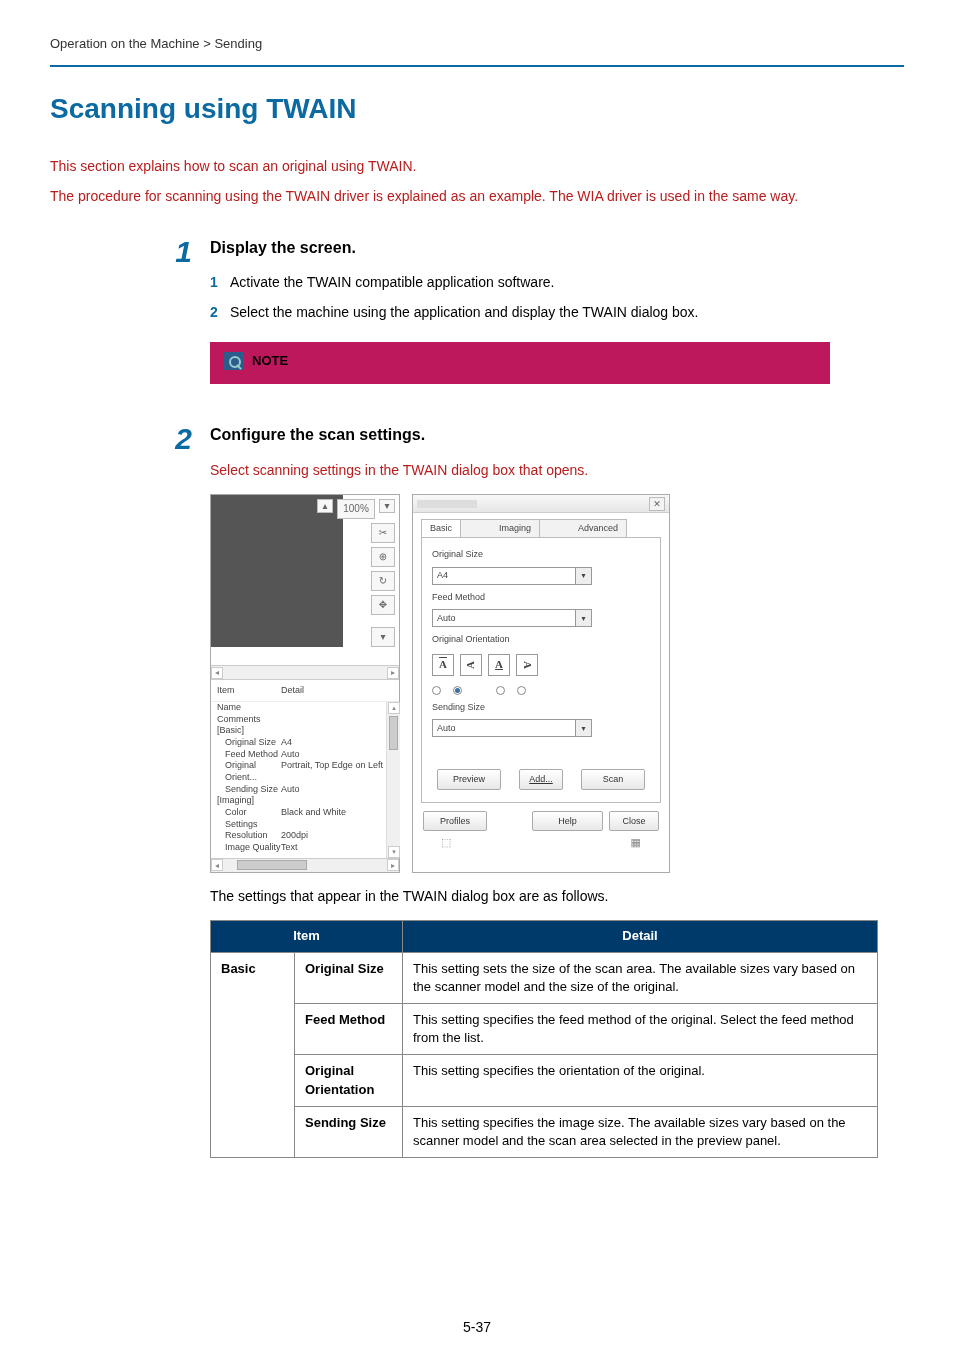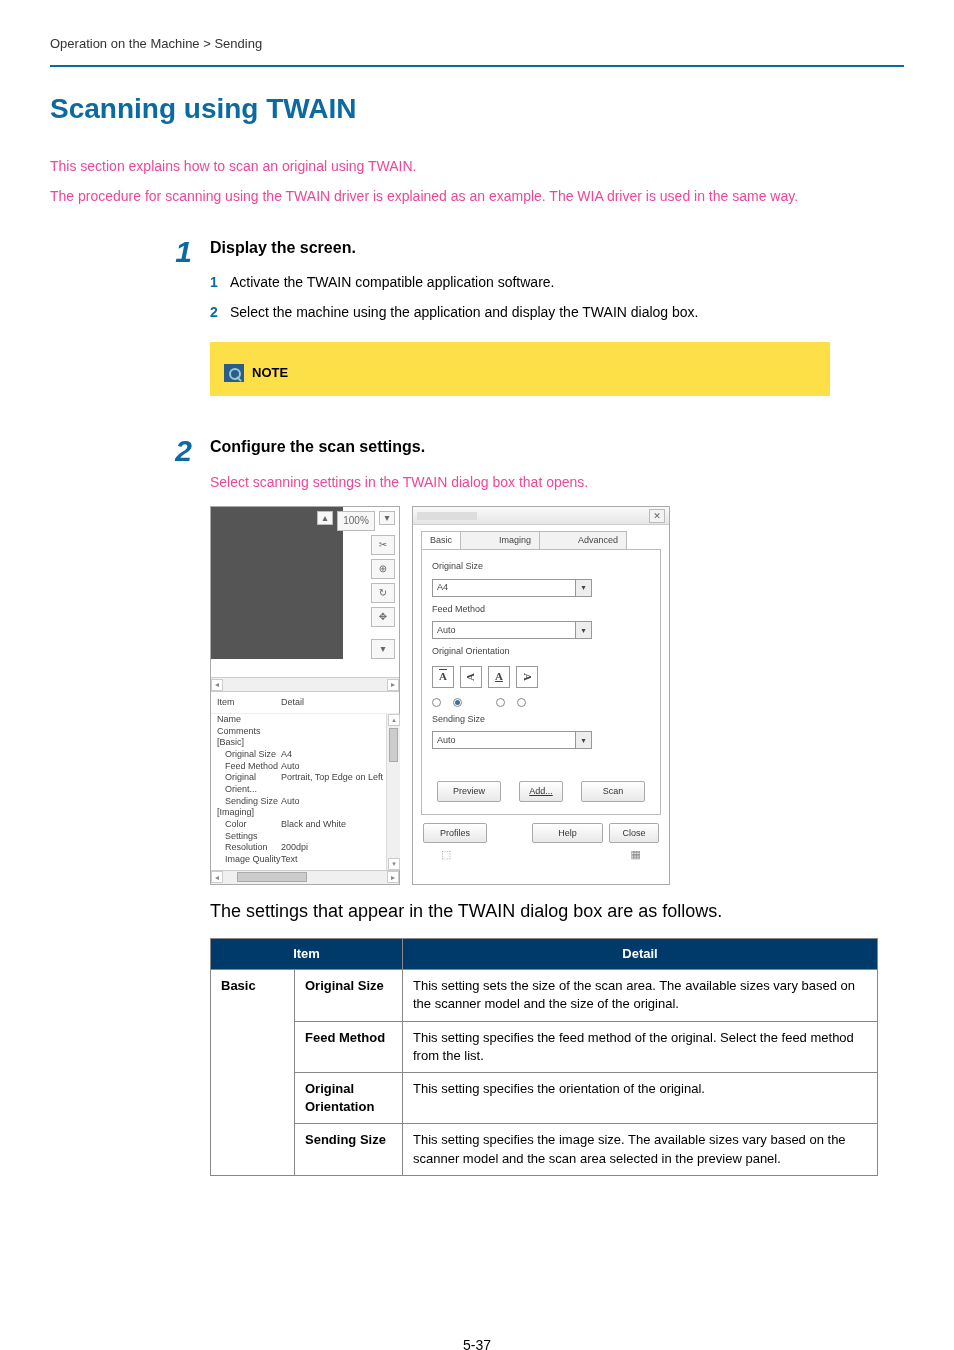--- a/index.html
+++ b/index.html
@@ -19,37 +19,37 @@
       margin-bottom: 12px;
     }
     .hr-blue { height: 2px; background: #0b6aa2; margin-bottom: 22px; }
     .h1 {
       font-size: 28px;
       font-weight: bold;
       color: #0b6aa2;
       margin-bottom: 29px;
       font-family: Arial, Helvetica, sans-serif;
     }
-    .para { font-size: 14px; margin-bottom: 10px; color: #ec4899; }
+    .para { font-size: 14px; margin-bottom: 10px; color: #b91c1c; }
     .step-block { margin-top: 30px; display: flex; }
     .step-num-col { width: 160px; text-align: right; padding-right: 18px; }
     .step-num {
       font-size: 30px; font-weight: bold; color: #0b6aa2;
       font-style: italic;
       display: inline-block;
       line-height: 1;
     }
     .step-body { flex: 1; }
     .h2 { font-size: 16px; font-weight: bold; margin-bottom: 14px; }
     .substep { display: flex; margin-bottom: 10px; font-size: 14px; }
     .substep-num { width: 20px; font-weight: bold; color: #0b6aa2; flex-shrink: 0; }
     .substep-text { flex: 1; }
     .note-box {
-      background: #fde047;
-      padding: 22px 14px 10px 14px;
+      background: #be185d;
+      padding: 10px 14px 10px 14px;
       margin-top: 20px;
       margin-bottom: 10px;
       width: 620px;
     }
     .note-head { display: flex; align-items: center; margin-bottom: 4px; }
     .note-icon {
       width: 20px; height: 18px; background: #2a5d8c;
       margin-right: 8px; position: relative; flex-shrink: 0;
     }
     .note-icon::after {
@@ -112,21 +112,21 @@
     .orient-row{display:flex;gap:6px;margin-top:2px;}
     .orient-btn{width:22px;height:22px;border:1px solid #999;background:#fff;display:flex;align-items:center;justify-content:center;font-size:11px;font-weight:bold;font-family:serif;}
     .radio-row{display:flex;gap:12px;margin-top:4px;font-size:9px;align-items:center;}
     .radio{width:9px;height:9px;border:1px solid #888;border-radius:50%;display:inline-flex;align-items:center;justify-content:center;}
     .radio.sel::after{content:"";width:5px;height:5px;background:#3a6ea5;border-radius:50%;}
     .btn-row{display:flex;justify-content:space-around;gap:8px;margin-top:4px;}
     .win-btn{border:1px solid #aaa;background:linear-gradient(#fff,#e8e8e8);padding:3px 0;font-size:9px;color:#333;text-align:center;border-radius:2px;}
     .bottom-icons{display:flex;justify-content:space-between;padding:4px 28px 0 28px;font-size:11px;color:#888;}
 
     
-    .after-shot { font-size: 18px; margin: 14px 0; }
+    .after-shot { font-size: 14px; margin: 14px 0; }
     table.itemtbl {
       border-collapse: collapse;
       width: 668px;
       font-size: 13px;
     }
     table.itemtbl th {
       background: #003a6b;
       color: #fff;
       font-weight: bold;
       text-align: center;

